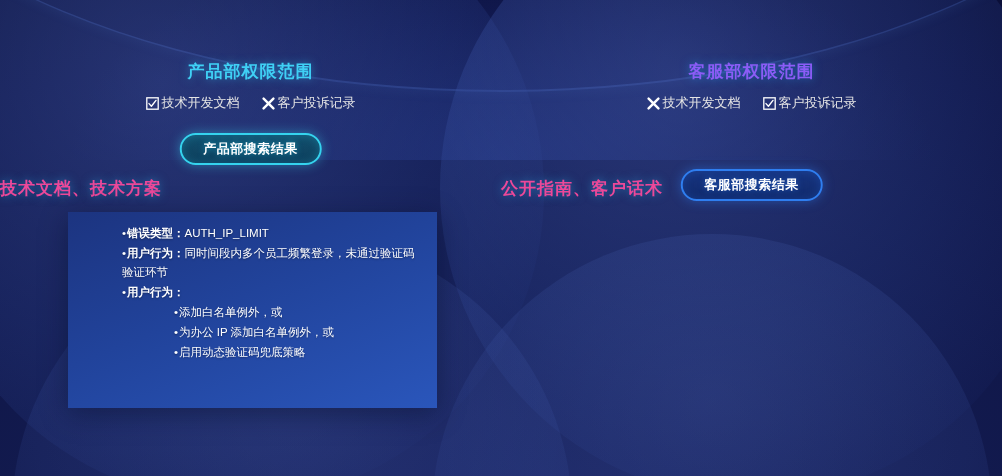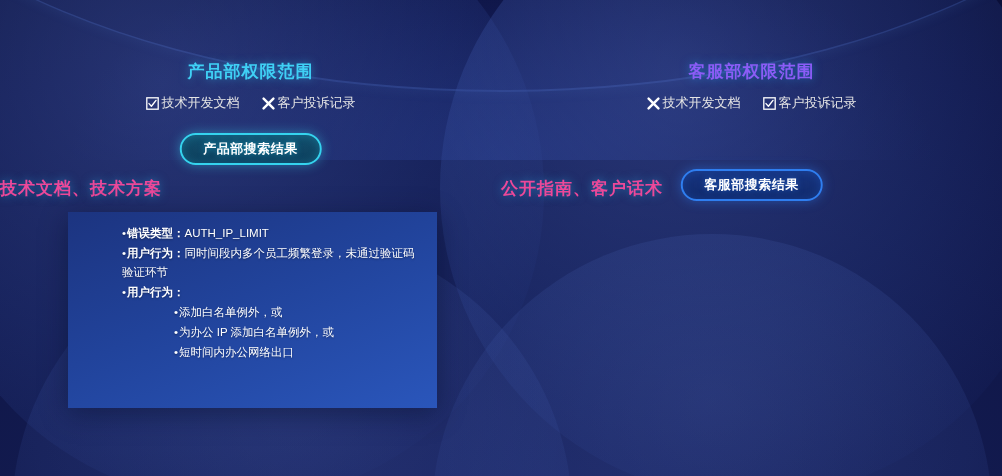--- a/index.html
+++ b/index.html
@@ -185,21 +185,21 @@
 
     <div class="sec-title">技术文档、技术方案</div>
 
     <div class="panel l">
       <div class="lines">
         <p class="line"><span class="bullet">•</span><b>错误类型：</b><span>AUTH_IP_LIMIT</span></p>
         <p class="line"><span class="bullet">•</span><b>用户行为：</b><span>同时间段内多个员工频繁登录，未通过验证码验证环节</span></p>
         <p class="line"><span class="bullet">•</span><b>用户行为：</b><span></span></p>
         <p class="line sub"><span class="bullet">•</span><span>添加白名单例外，或</span></p>
         <p class="line sub"><span class="bullet">•</span><span>为办公 IP 添加白名单例外，或</span></p>
-        <p class="line sub"><span class="bullet">•</span><span>短时间内办公网络出口</span></p>
+        <p class="line sub"><span class="bullet">•</span><span>启用动态验证码兜底策略</span></p>
       </div>
     </div>
   </div>
 
   <div class="col r">
 
     <div class="perm-title">客服部权限范围</div>
 
     <div class="perm-row">
       <div class="perm-item">

